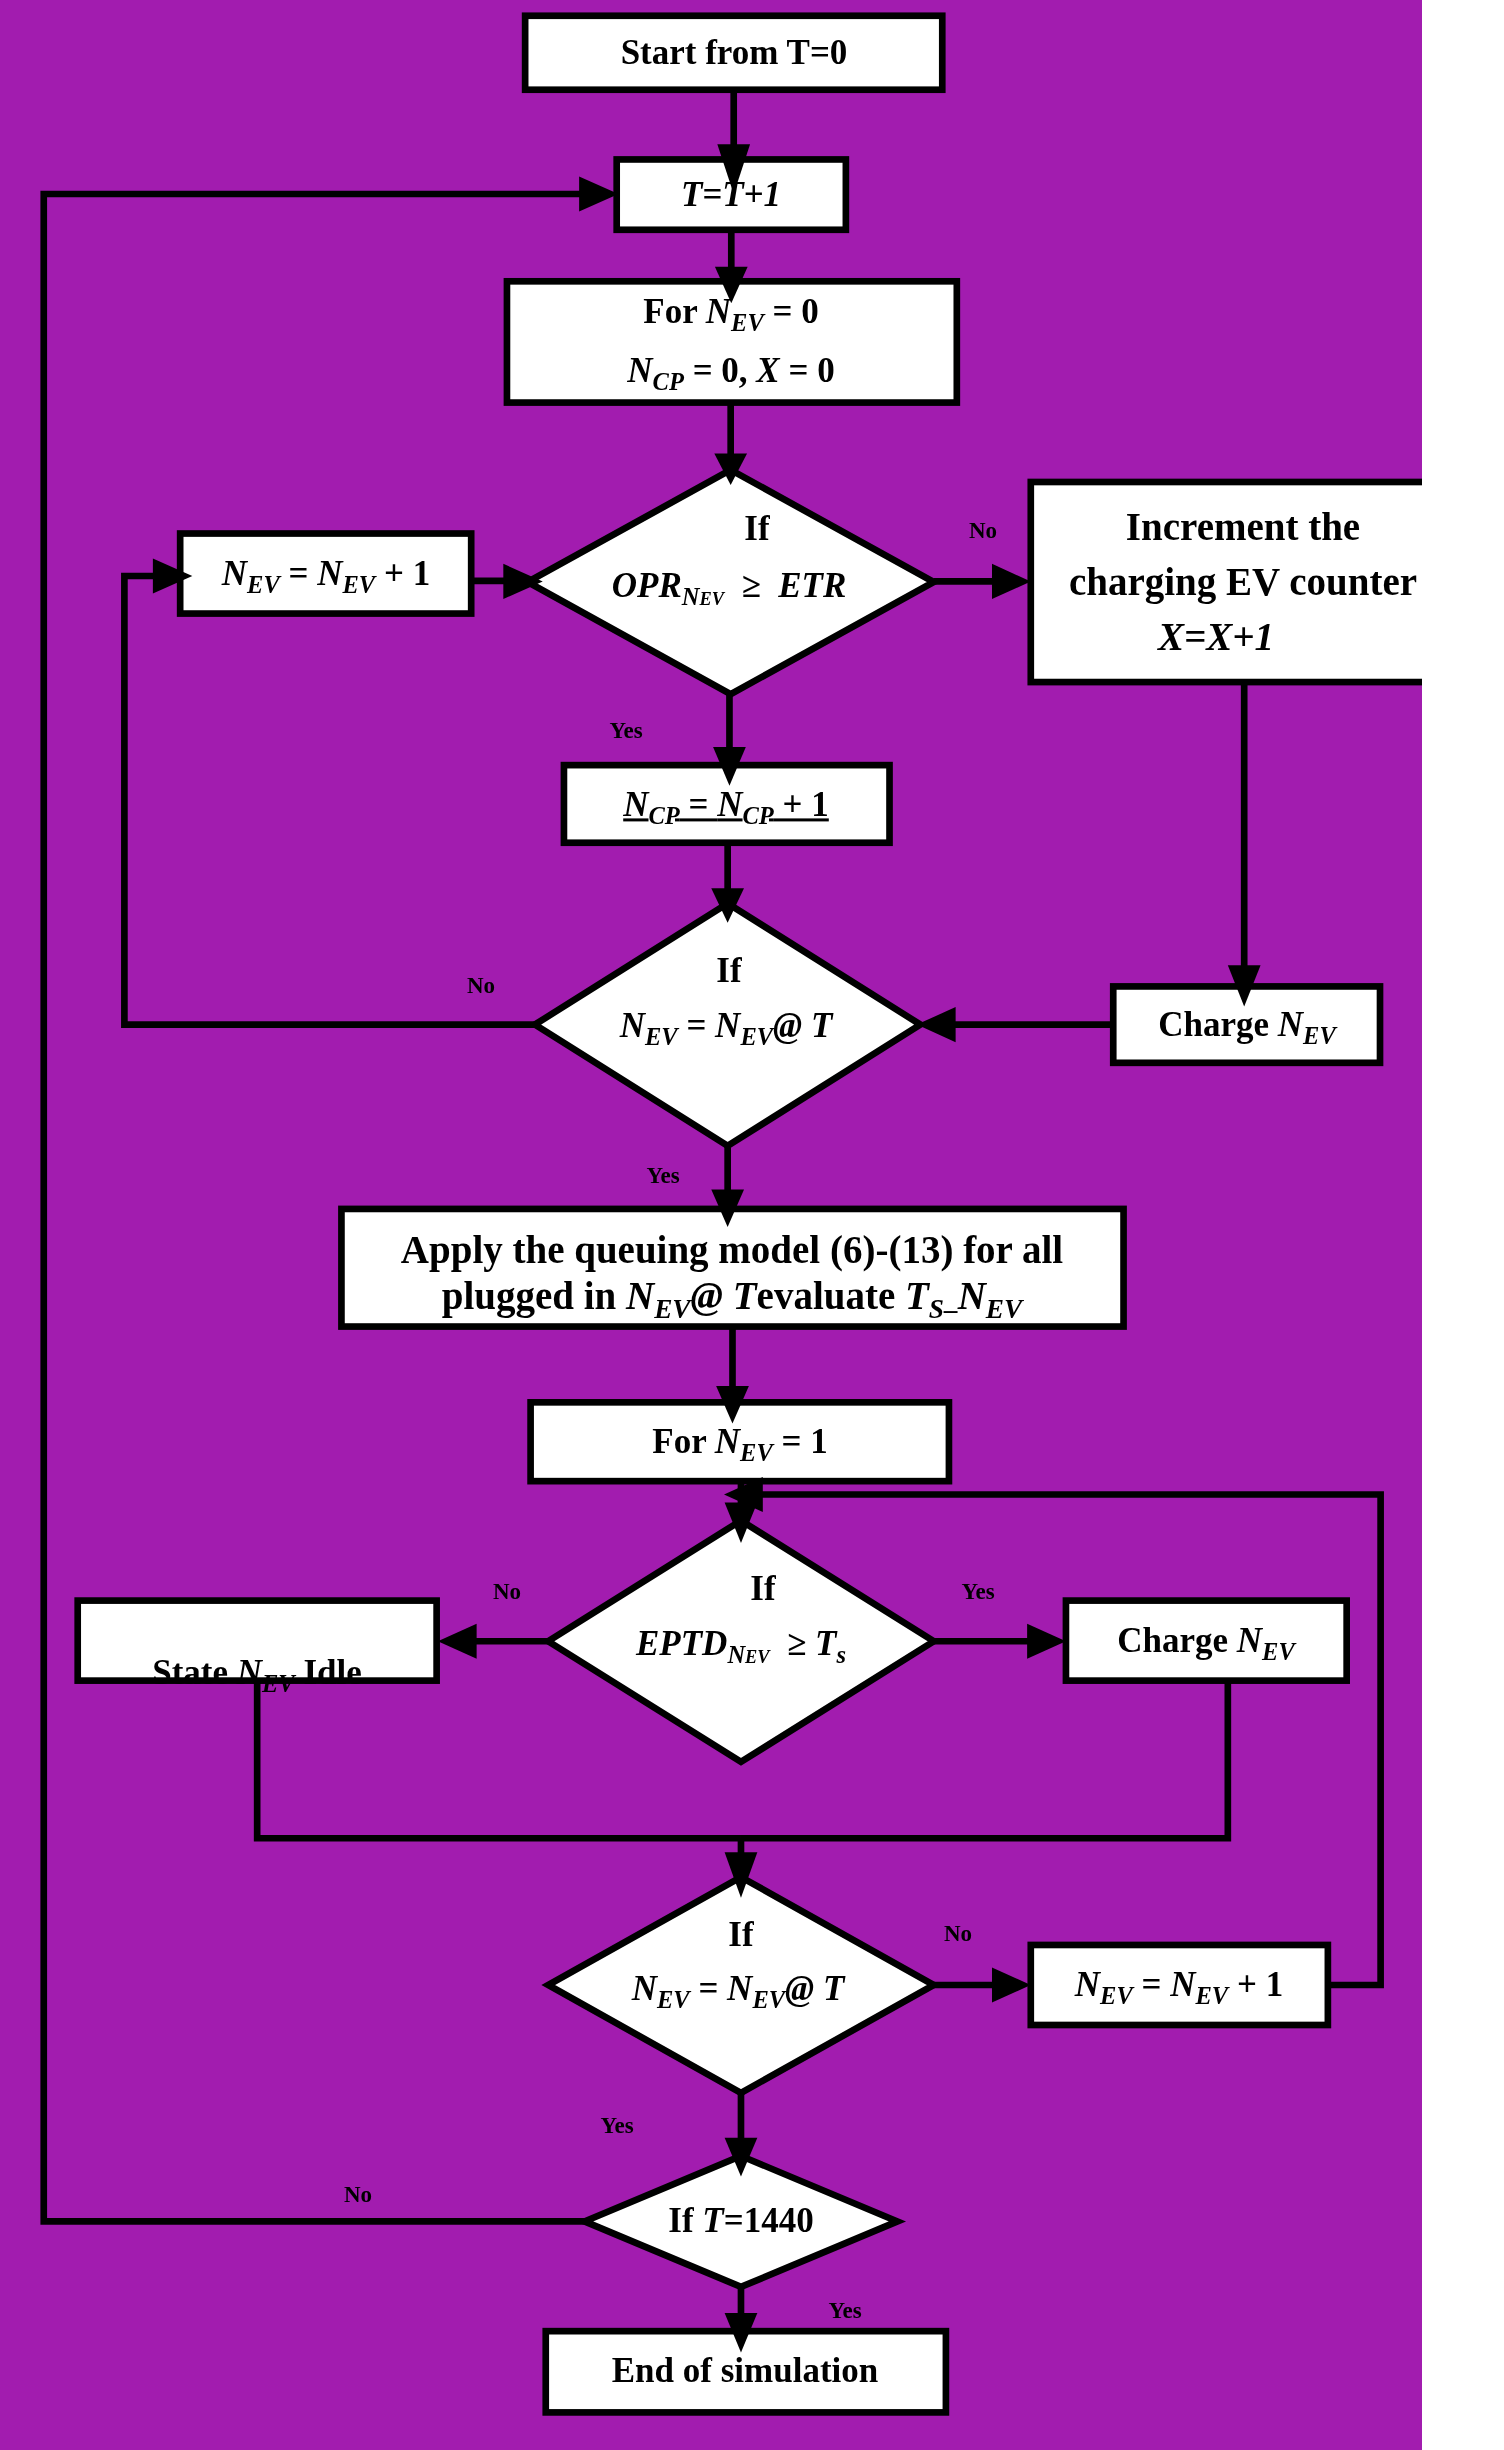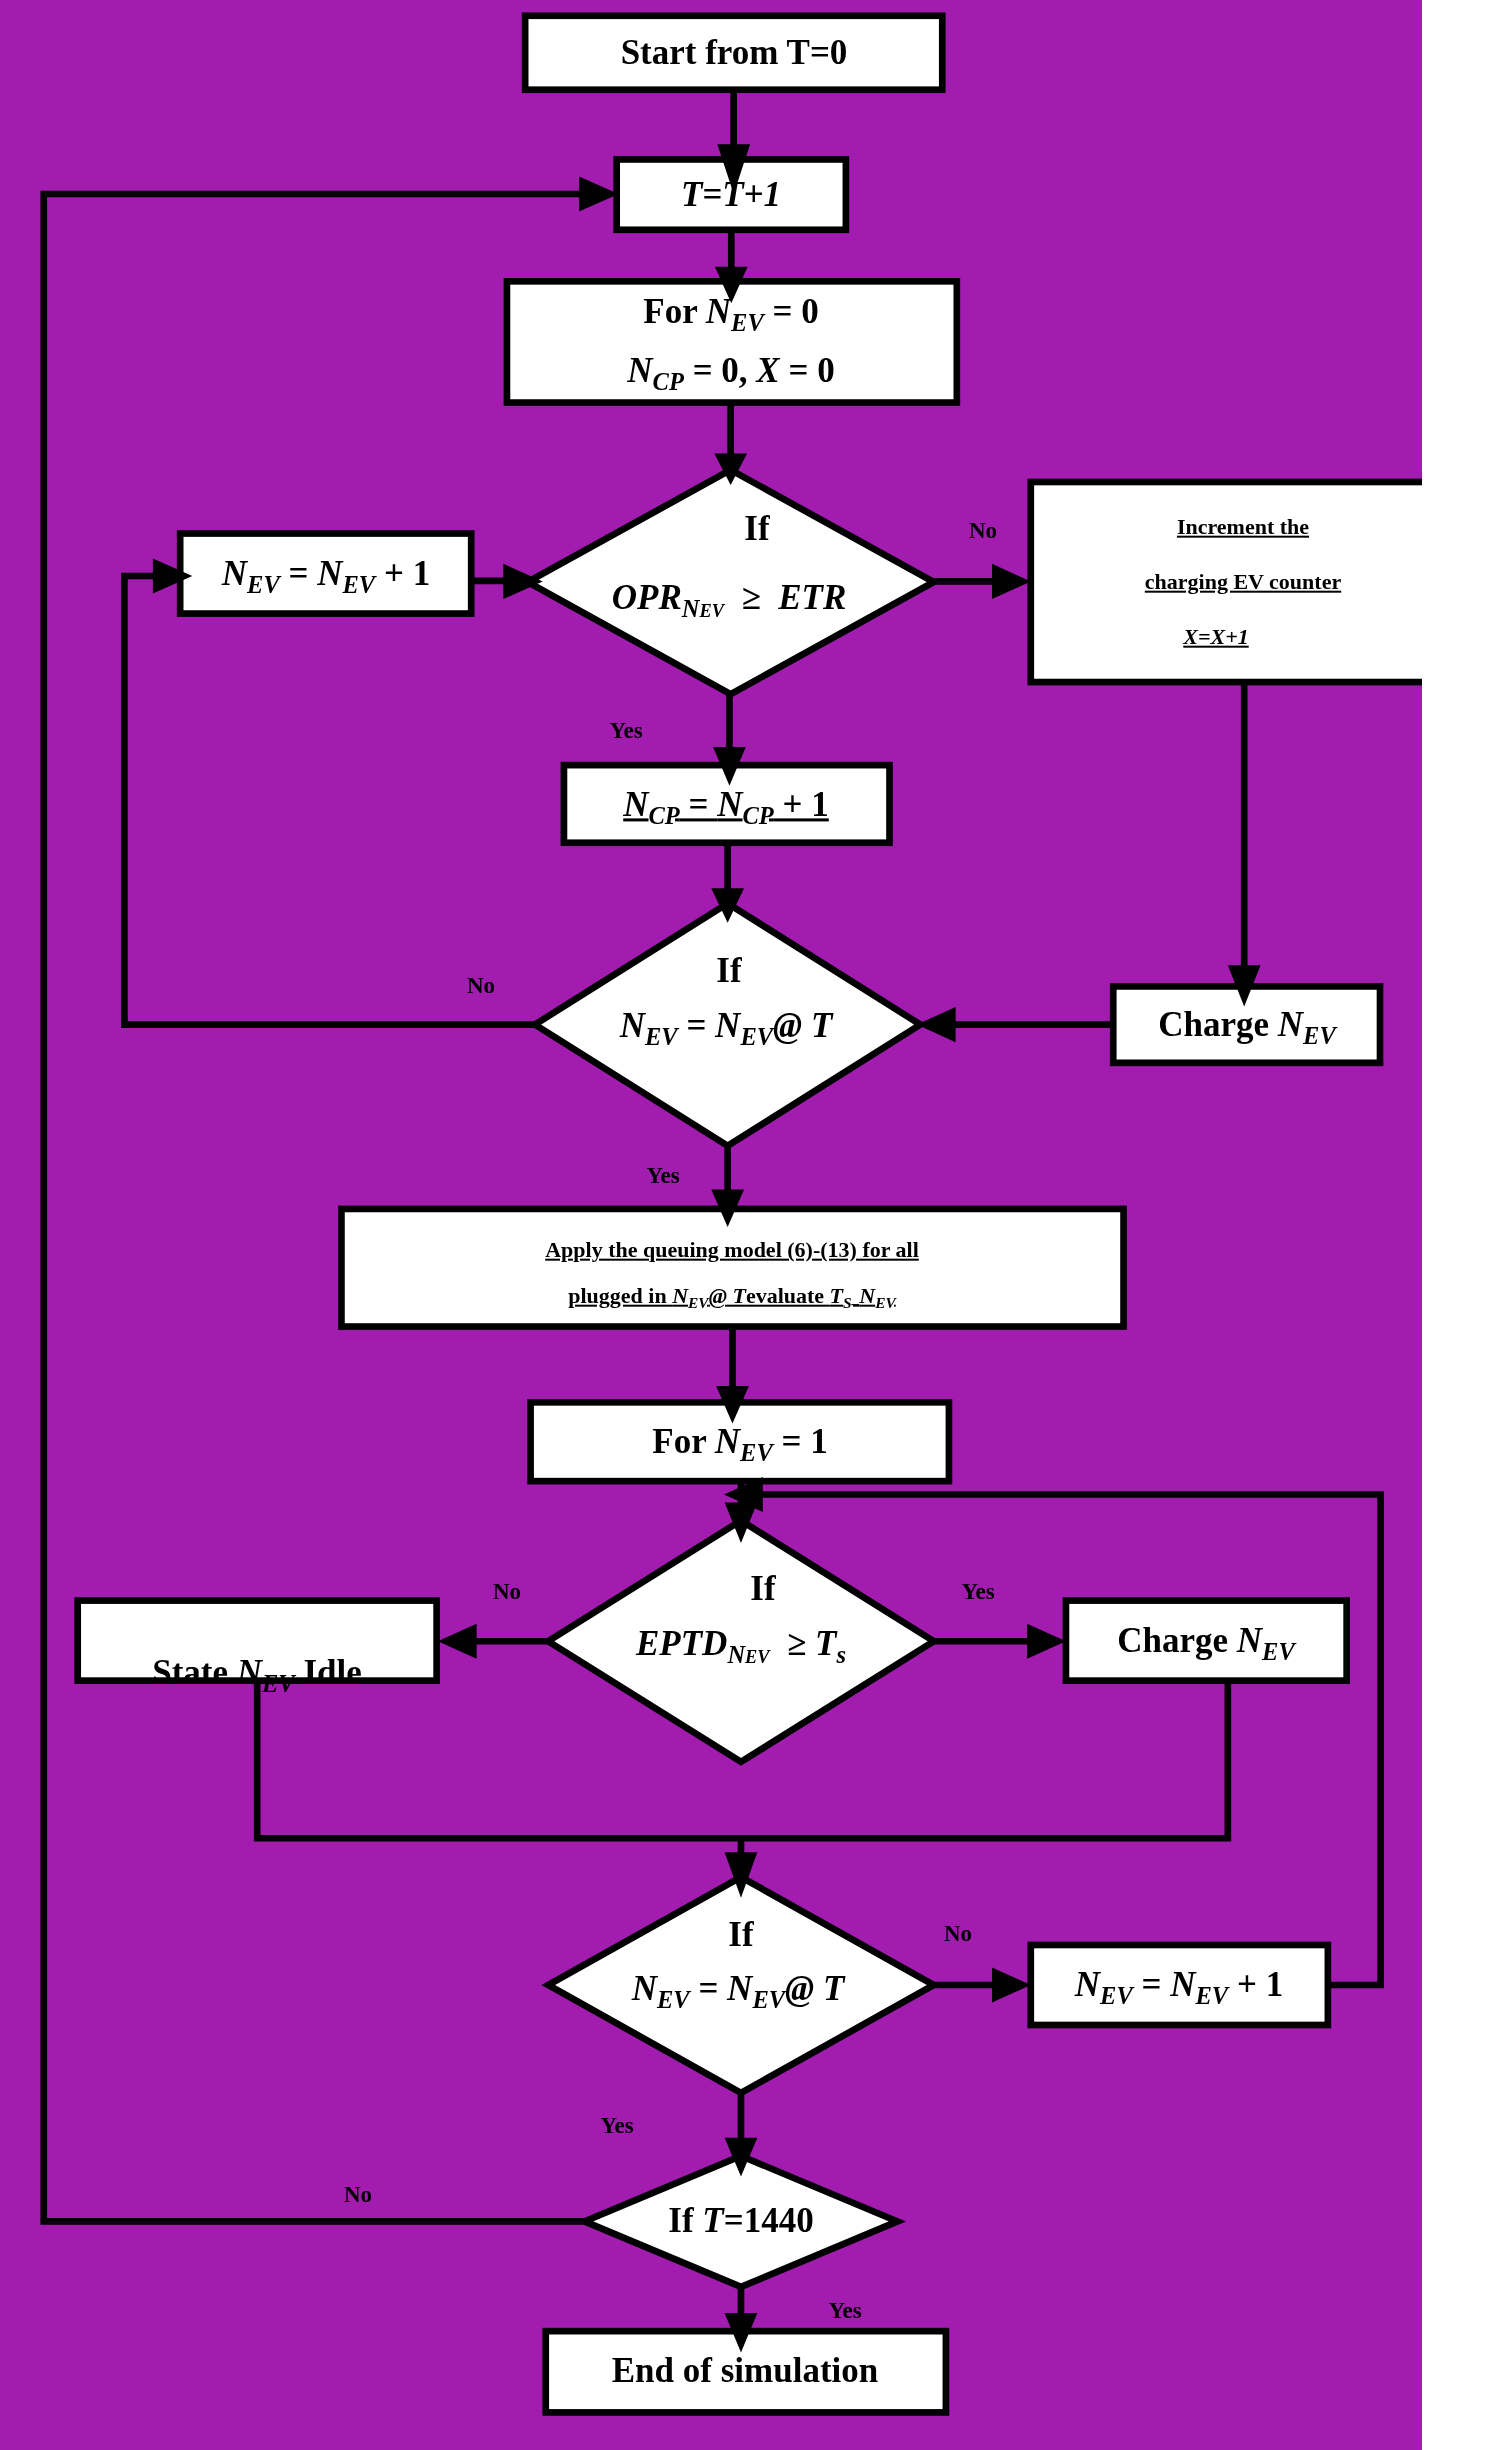--- a/index.html
+++ b/index.html
@@ -10,21 +10,21 @@
   .edge{stroke:#000000;fill:none;stroke-width:11;stroke-linecap:butt;stroke-linejoin:miter;}
   .arrowhead{fill:#000000;stroke:none;}
   
   .tx{position:absolute;color:#000;white-space:nowrap;line-height:1.12;
       font-family:"Liberation Serif", serif;font-weight:bold;}
   .ctr{transform:translate(-50%,-50%);text-align:center;}
   .it{font-style:italic;}
   .sub{font-size:0.70em;font-style:italic;vertical-align:sub;line-height:0;}
   .lbl{font-size:23px;font-weight:bold;}
   .bx{font-size:35px;}
-  .bx2{font-size:22px;text-decoration:underline;}
+  .bx2{font-size:39px;}
 </style>
 </head>
 <body>
 
 <div id="wrap">
 
   <svg class="flow" viewBox="0 0 2482 4041">
     <defs>
       <marker id="ah" markerWidth="7" markerHeight="8" refX="6.2" refY="4" orient="auto" markerUnits="strokeWidth">
         <path d="M0,0 L7,4 L0,8 z" fill="#000"></path>
@@ -146,21 +146,21 @@
   <div class="tx ctr bx" style="left:731px;top:312px;">
     For <span class="it">N</span><span class="sub">EV</span> = 0
   </div>
   <div class="tx ctr bx" style="left:731px;top:371px;">
     <span class="it">N</span><span class="sub">CP</span> = 0, <span class="it">X</span> = 0
   </div>
 
   <div class="tx ctr bx" style="left:757px;top:529px;">
     <span>If</span>
   </div>
-  <div class="tx ctr bx it" style="left:729px;top:586px;margin-top:12px;">
+  <div class="tx ctr bx it" style="left:729px;top:586px;">
     OPR<span class="sub">N<span style="font-size:0.75em">EV</span></span> &nbsp;≥ &nbsp;ETR
   </div>
 
   <div class="tx ctr bx" style="left:326px;top:574px;">
     <span class="it">N</span><span class="sub">EV</span> = <span class="it">N</span><span class="sub">EV</span> + 1
   </div>
 
   <div class="tx ctr bx2" style="left:1243px;top:527px;">
     <span>Increment the</span>
   </div>

